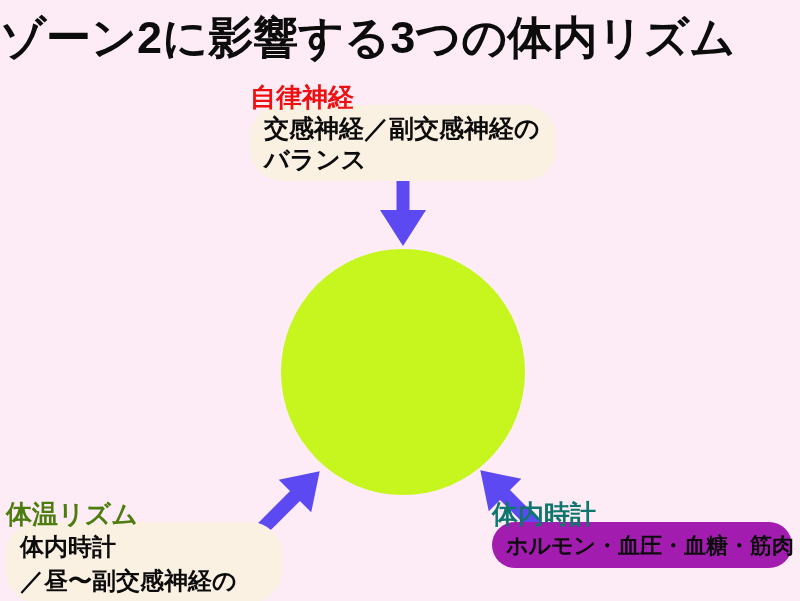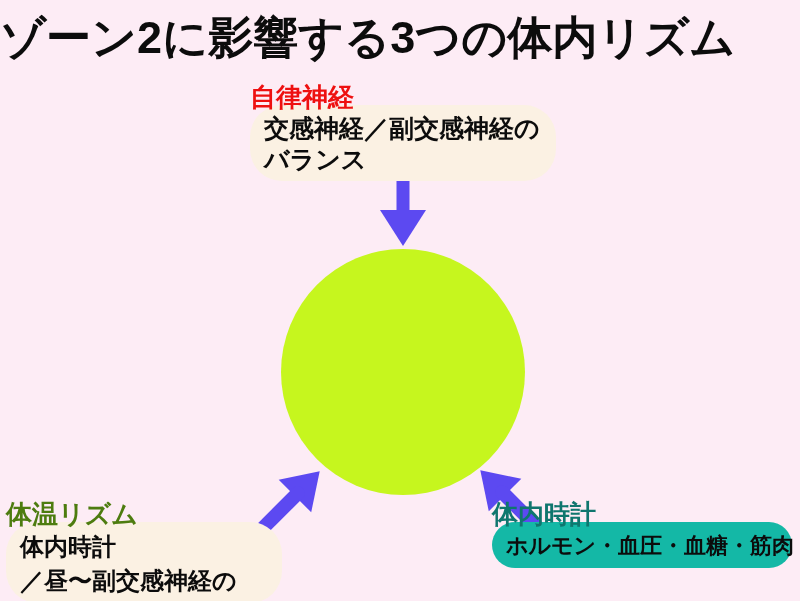--- a/index.html
+++ b/index.html
@@ -105,18 +105,18 @@
   <div class="factor factor-left">
     <div class="factor-label" style="color: #4d7c0f;">体温リズム</div>
     <div class="factor-box" style="background-color: rgb(251, 241, 227);">
       <div class="line">体内時計</div>
       <div class="line">／昼〜副交感神経の</div>
     </div>
   </div>
 
   <div class="factor factor-right">
     <div class="factor-label" style="color: #0f766e;">体内時計</div>
-    <div class="factor-box" style="background-color: #14b8a6;">
+    <div class="factor-box" style="background-color: #a21caf;">
       <div class="line">ホルモン・血圧・血糖・筋肉</div>
     </div>
   </div>
 
 </div>
 
 </body></html>

